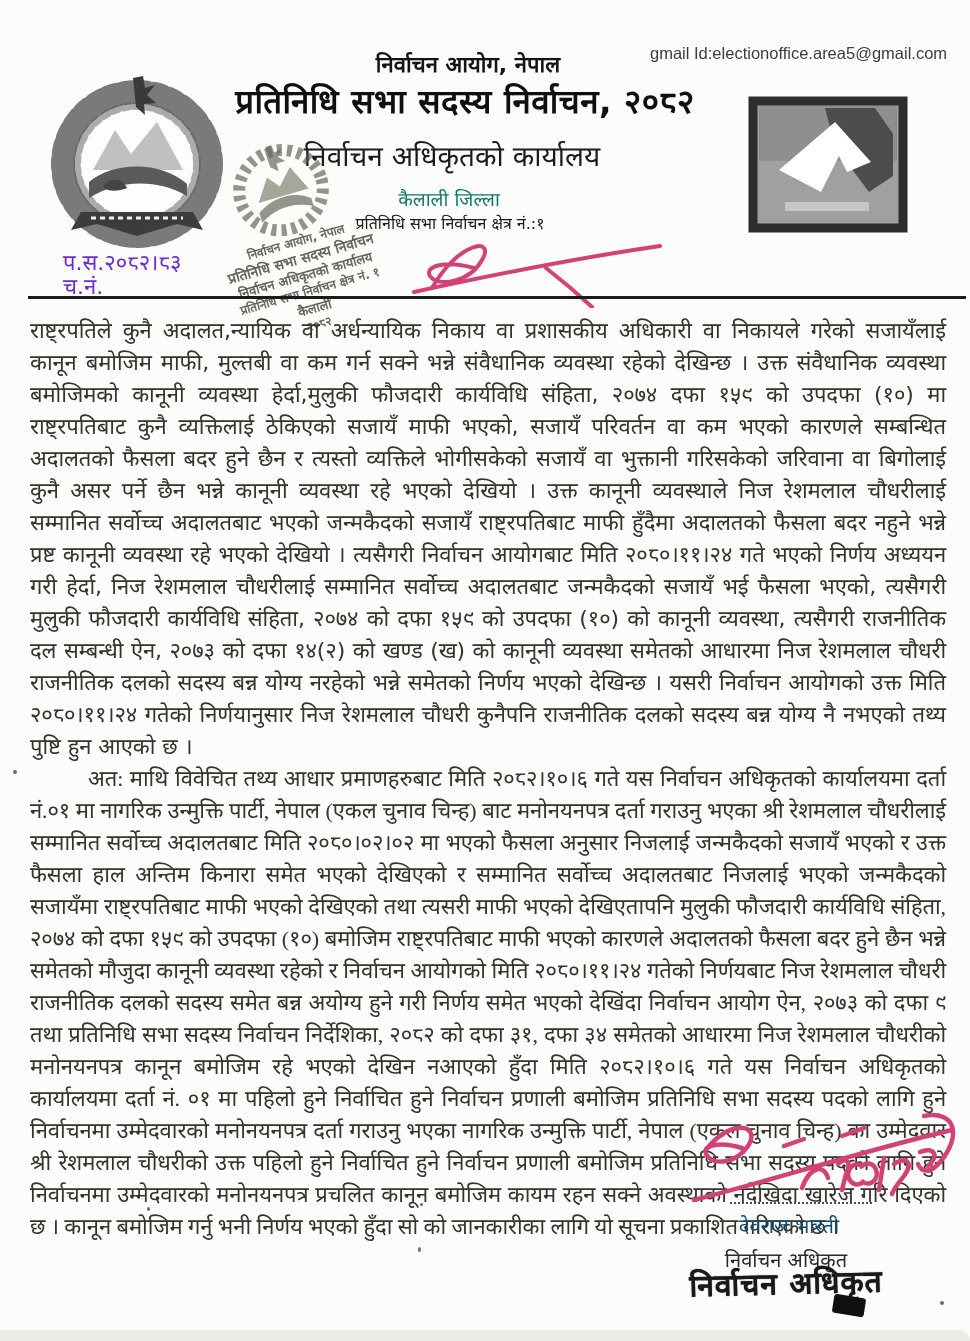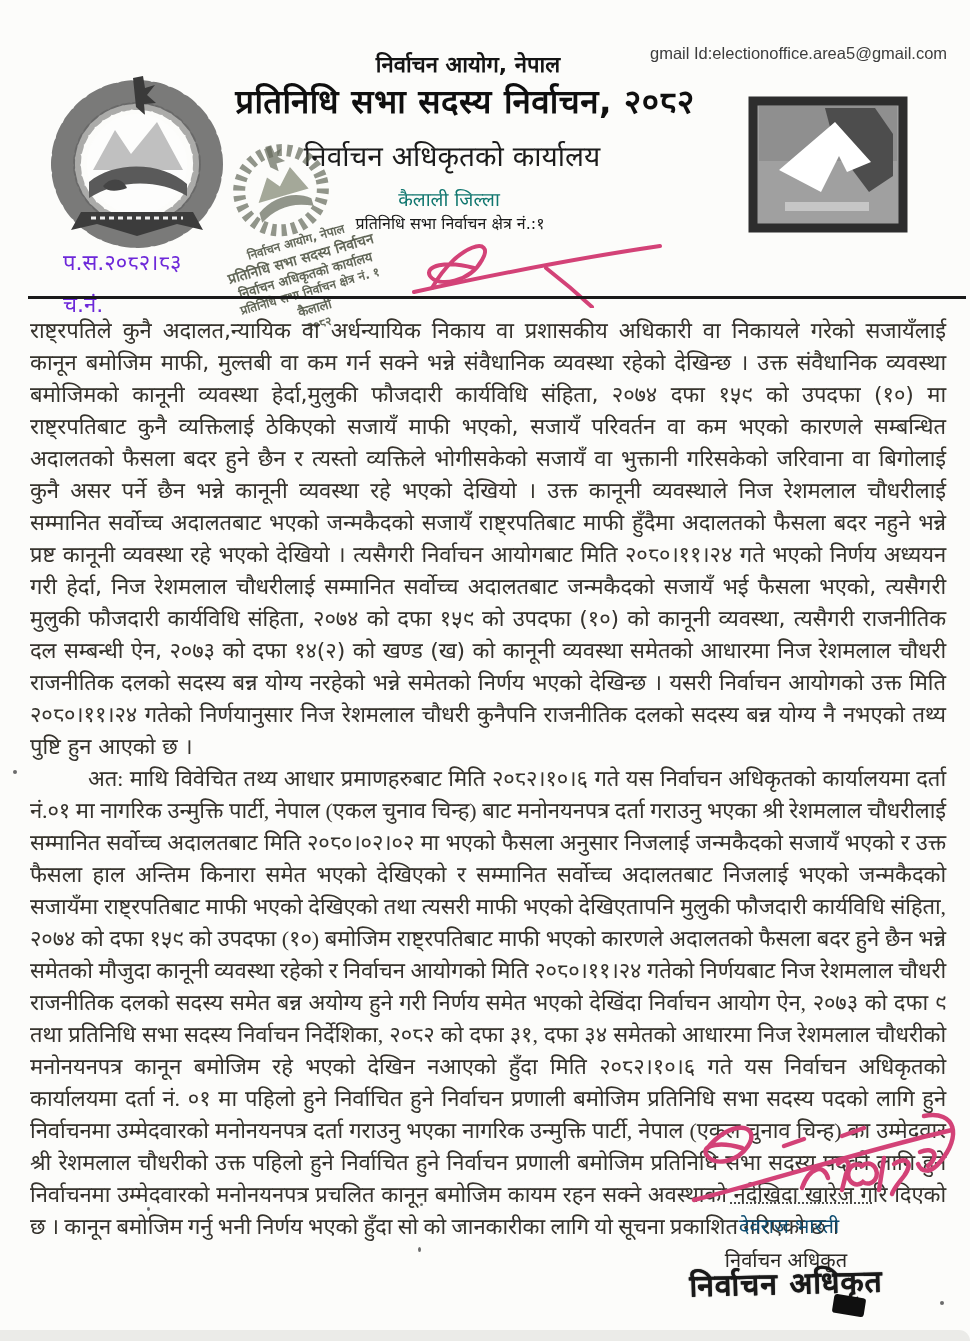--- a/index.html
+++ b/index.html
@@ -19,21 +19,21 @@
     font-size:16.5px;line-height:26px;color:#3d3d3d;
   }
   .h-center{position:absolute;transform:translateX(-50%);white-space:nowrap;text-align:center;}
   .h-org{left:468px;top:48px;font-size:22px;font-weight:bold;color:#141414;}
   .h-title{left:455px;top:78px;font-size:33px;font-weight:bold;color:#0f0f0f;letter-spacing:.5px;margin-left:10px;}
   .h-office{left:452px;top:136px;font-size:28px;font-weight:500;color:#1b1b1b;}
   .h-district{left:449px;top:186px;font-size:19px;color:#0f766e;}
   .h-constituency{left:450px;top:212px;font-size:16px;color:#1b1b1b;}
   .ref{position:absolute;left:55px;font-size:22px;color:#6d28d9;margin-left:8px;}
   .ref-ps{top:246px;}
-  .ref-chn{top:288px;}
+  .ref-chn{top:270px;}
   
   .emblem{position:absolute;left:45px;top:66px;}
   .ballot{position:absolute;left:747px;top:96px;}
   .round-stamp{
     position:absolute;left:168px;top:146px;width:240px;height:180px;
     transform:rotate(-16deg);transform-origin:40% 40%;
     text-align:center;color:rgba(66,72,55,.82);pointer-events:none;
   }
   .round-stamp .mini{margin:0 auto;display:block;opacity:.85;}
   .round-stamp div{font-weight:bold;line-height:17px;white-space:nowrap;}

